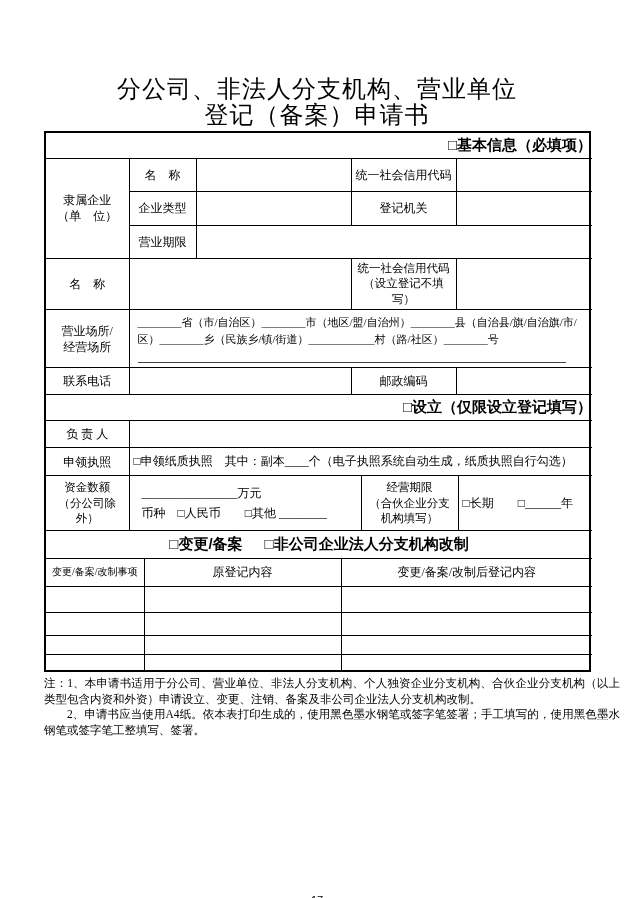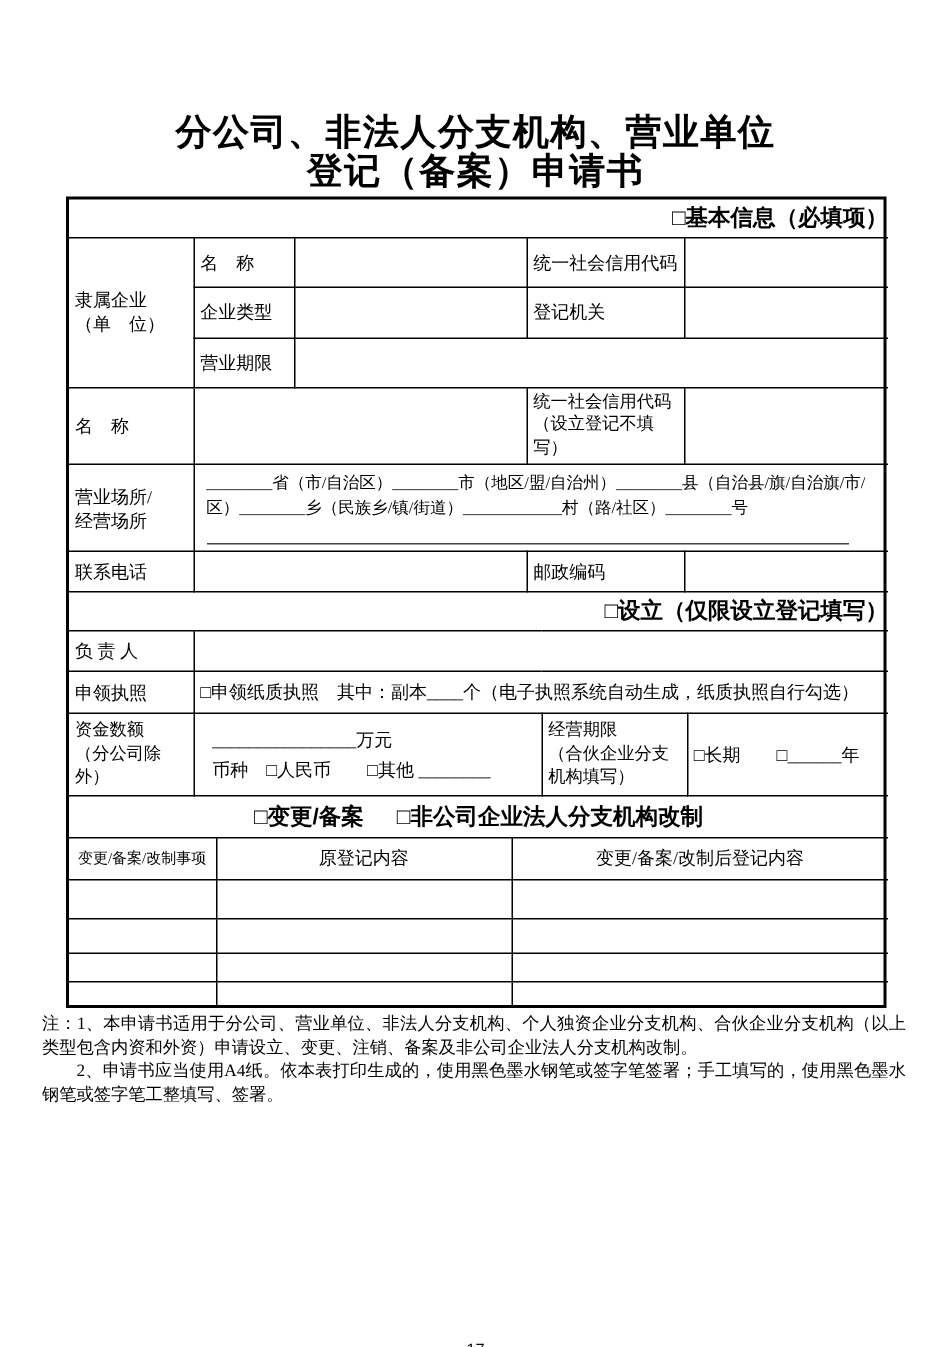--- a/index.html
+++ b/index.html
@@ -11,21 +11,21 @@
     color: #000;
     position: relative;
     overflow: hidden;
   }
   .page { width: 634px; height: 898px; position: relative; background: #fff; }
 
   .doc-title {
     margin-top: 76px;
     text-align: center;
     font-family: "Liberation Sans", "DejaVu Sans", sans-serif;
-    font-weight: bold;
+    font-weight: normal;
     font-size: 24px;
     line-height: 1.08;
     letter-spacing: 1px;
   }
 
   .form-wrap {
     width: 547px;
     margin-left: 44px;
     margin-top: 3px;
     border: 2px solid #000;
@@ -49,21 +49,21 @@
   table:last-child tr:last-child td { border-bottom: none; }
 
   .sec-header {
     font-family: "Liberation Sans", "DejaVu Sans", sans-serif;
     font-weight: bold;
     font-size: 15px;
     text-align: right;
     padding: 3px 0;
   }
   .lbl {
-    text-align: left;
+    text-align: center;
     white-space: pre-line;
     line-height: 1.35;
   }
   .fill-text { line-height: 1.5; }
 
   .addr-cell { padding: 4px 8px; line-height: 1.55; font-size: 11px; }
   .blank-line {
     border-bottom: 1px solid #444;
     height: 13px;
     width: 96%;
@@ -74,21 +74,21 @@
   .scope-note { font-size: 11.5px; }
 
   .capital-cell { padding-left: 12px; line-height: 1.7; font-size: 12px; }
 
   .chg-header-flex { display: flex; justify-content: center; gap: 22px; }
   .chg-col-head { text-align: center; font-size: 12px; }
   .chg-col-head-sm { text-align: center; font-size: 10px; white-space: nowrap; padding: 2px 1px; }
 
   .notes {
     width: 576px;
-    margin-left: 28px;
+    margin-left: 44px;
     margin-top: 4px;
     font-size: 11.5px;
     line-height: 1.35;
     text-align: justify;
   }
   .note-2 { text-indent: 2em; }
 
   .page-num {
     position: absolute;
     left: 0; right: 0;

